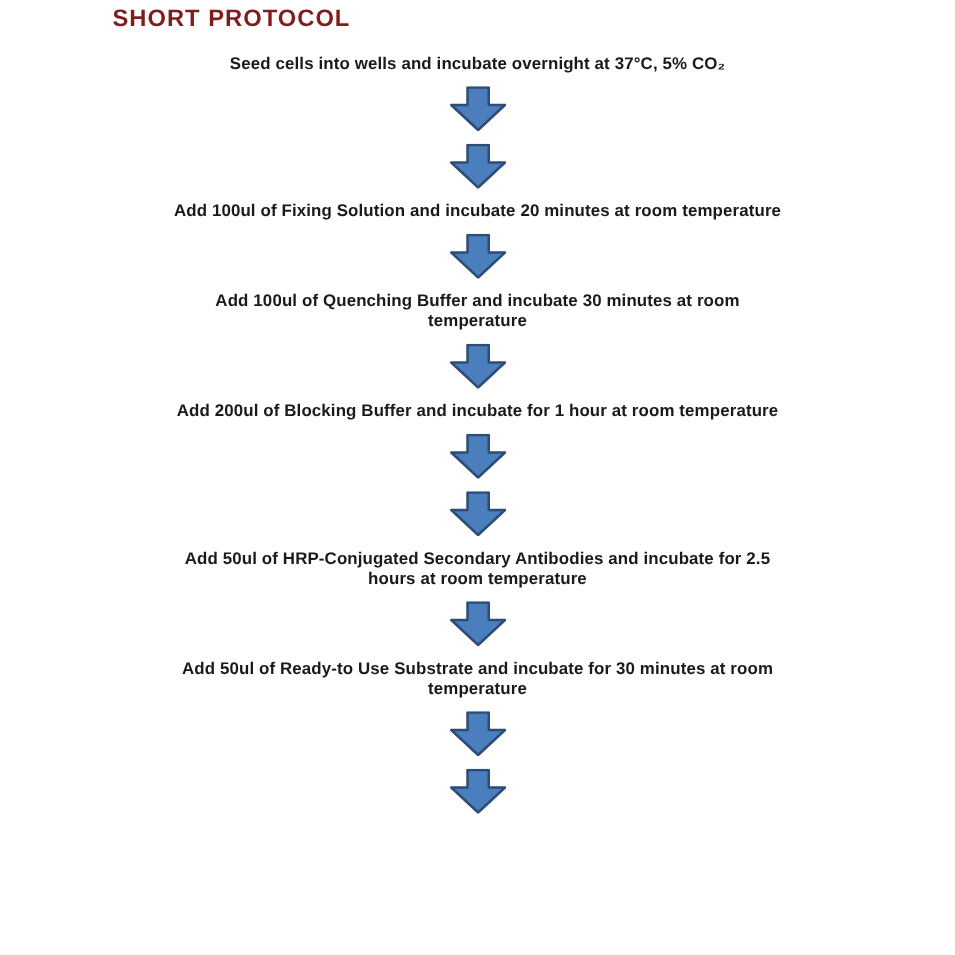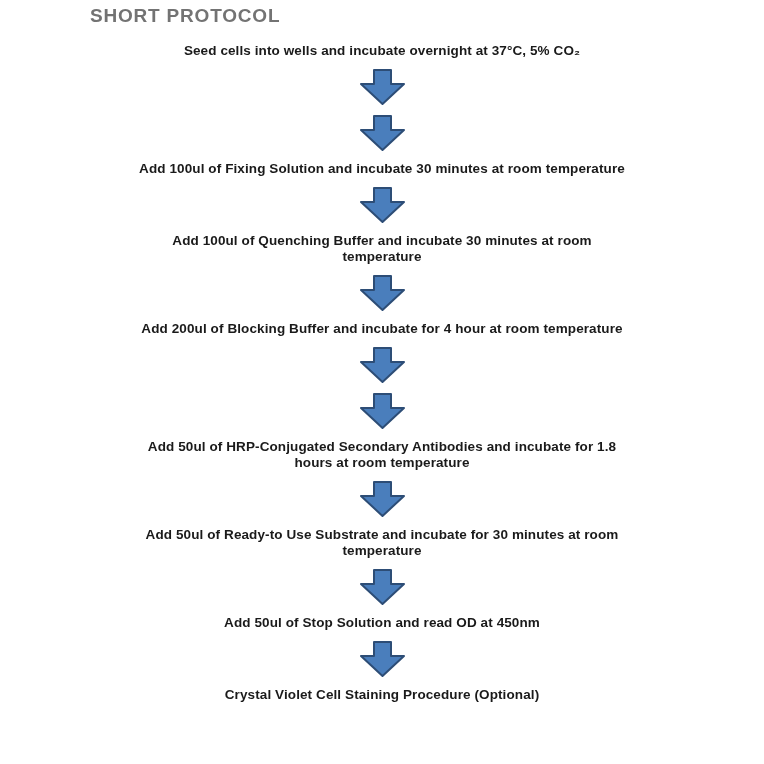--- a/index.html
+++ b/index.html
@@ -8,21 +8,21 @@
     background: #ffffff;
     font-family: "Liberation Sans", sans-serif;
     overflow: hidden;
   }
   .page { width: 764px; height: 764px; padding-top: 5px; }
   .title {
     margin-left: 90px;
     font-size: 19px;
     font-weight: bold;
     letter-spacing: 0.8px;
-    color: #737373;
+    color: #7f1d1d;
     line-height: 22px;
   }
   .flow {
     margin-top: 16px;
     display: flex;
     flex-direction: column;
     align-items: center;
     row-gap: 10px;
   }
   .step {
@@ -59,74 +59,72 @@
         </svg>
     </div>
 
 
     <div class="arrow">
       <svg width="45" height="36" viewBox="0 0 45 36">
           <polygon class="arrow-shape" points="14,1 31,1 31,15 44,15 22.5,35 1,15 14,15" fill="#4a7ebc"></polygon>
         </svg>
     </div>
 
-    <div class="step">Add 100ul of Fixing Solution and incubate 30 minutes at room temperature</div>
+    <div class="step">Add 100ul of Fixing Solution and incubate 20 minutes at room temperature</div>
 
     <div class="arrow">
       <svg width="45" height="36" viewBox="0 0 45 36">
           <polygon class="arrow-shape" points="14,1 31,1 31,15 44,15 22.5,35 1,15 14,15" fill="#4a7ebc"></polygon>
         </svg>
     </div>
 
     <div class="step">Add 100ul of Quenching Buffer and incubate 30 minutes at room
 temperature</div>
 
     <div class="arrow">
       <svg width="45" height="36" viewBox="0 0 45 36">
           <polygon class="arrow-shape" points="14,1 31,1 31,15 44,15 22.5,35 1,15 14,15" fill="#4a7ebc"></polygon>
         </svg>
     </div>
 
-    <div class="step">Add 200ul of Blocking Buffer and incubate for 4 hour at room temperature</div>
+    <div class="step">Add 200ul of Blocking Buffer and incubate for 1 hour at room temperature</div>
 
     <div class="arrow">
       <svg width="45" height="36" viewBox="0 0 45 36">
           <polygon class="arrow-shape" points="14,1 31,1 31,15 44,15 22.5,35 1,15 14,15" fill="#4a7ebc"></polygon>
         </svg>
     </div>
 
 
     <div class="arrow">
       <svg width="45" height="36" viewBox="0 0 45 36">
           <polygon class="arrow-shape" points="14,1 31,1 31,15 44,15 22.5,35 1,15 14,15" fill="#4a7ebc"></polygon>
         </svg>
     </div>
 
-    <div class="step">Add 50ul of HRP-Conjugated Secondary Antibodies and incubate for 1.8
+    <div class="step">Add 50ul of HRP-Conjugated Secondary Antibodies and incubate for 2.5
 hours at room temperature</div>
 
     <div class="arrow">
       <svg width="45" height="36" viewBox="0 0 45 36">
           <polygon class="arrow-shape" points="14,1 31,1 31,15 44,15 22.5,35 1,15 14,15" fill="#4a7ebc"></polygon>
         </svg>
     </div>
 
     <div class="step">Add 50ul of Ready-to Use Substrate and incubate for 30 minutes at room
 temperature</div>
 
     <div class="arrow">
       <svg width="45" height="36" viewBox="0 0 45 36">
           <polygon class="arrow-shape" points="14,1 31,1 31,15 44,15 22.5,35 1,15 14,15" fill="#4a7ebc"></polygon>
         </svg>
     </div>
 
-    <div class="step">Add 50ul of Stop Solution and read OD at 450nm</div>
 
     <div class="arrow">
       <svg width="45" height="36" viewBox="0 0 45 36">
           <polygon class="arrow-shape" points="14,1 31,1 31,15 44,15 22.5,35 1,15 14,15" fill="#4a7ebc"></polygon>
         </svg>
     </div>
 
-    <div class="step">Crystal Violet Cell Staining Procedure (Optional)</div>
 
   </div>
 </div>
 
 </body></html>

